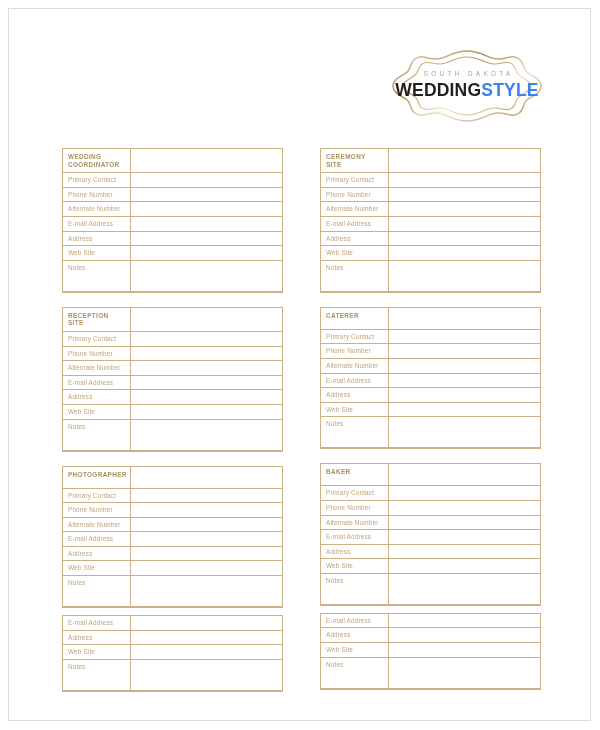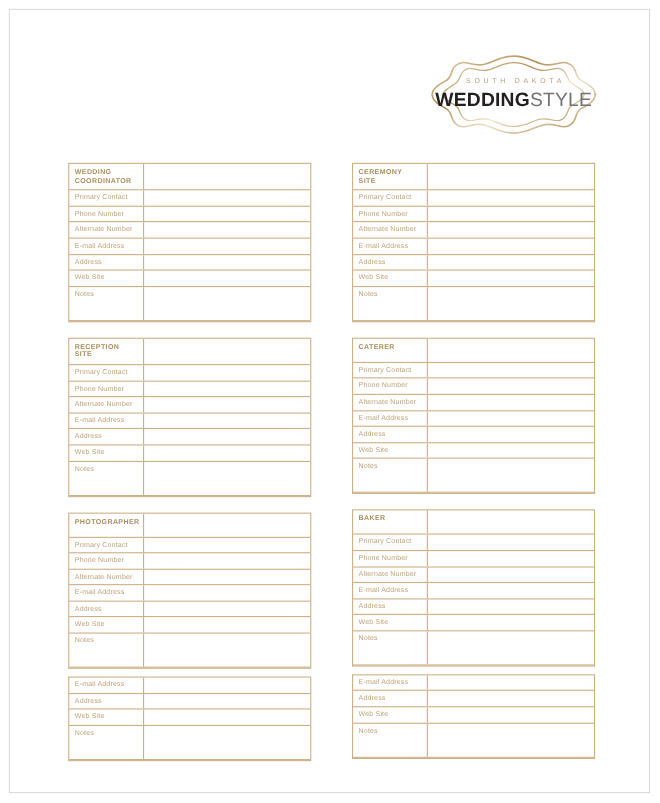--- a/index.html
+++ b/index.html
@@ -96,22 +96,22 @@
     text-align: center;
     font-size: 17.5px;
     letter-spacing: 0.2px;
     white-space: nowrap;
   }
   .logo-main .w1 {
     color: #231f20;
     font-weight: bold;
   }
   .logo-main .w2 {
-    color: #737373;
-    font-weight: 400;
+    color: #3b82f6;
+    font-weight: 700;
   }
 
   
   .sheet {
     position: absolute;
     left: 0;
     top: 0;
     width: 600px;
     height: 730px;
   }

